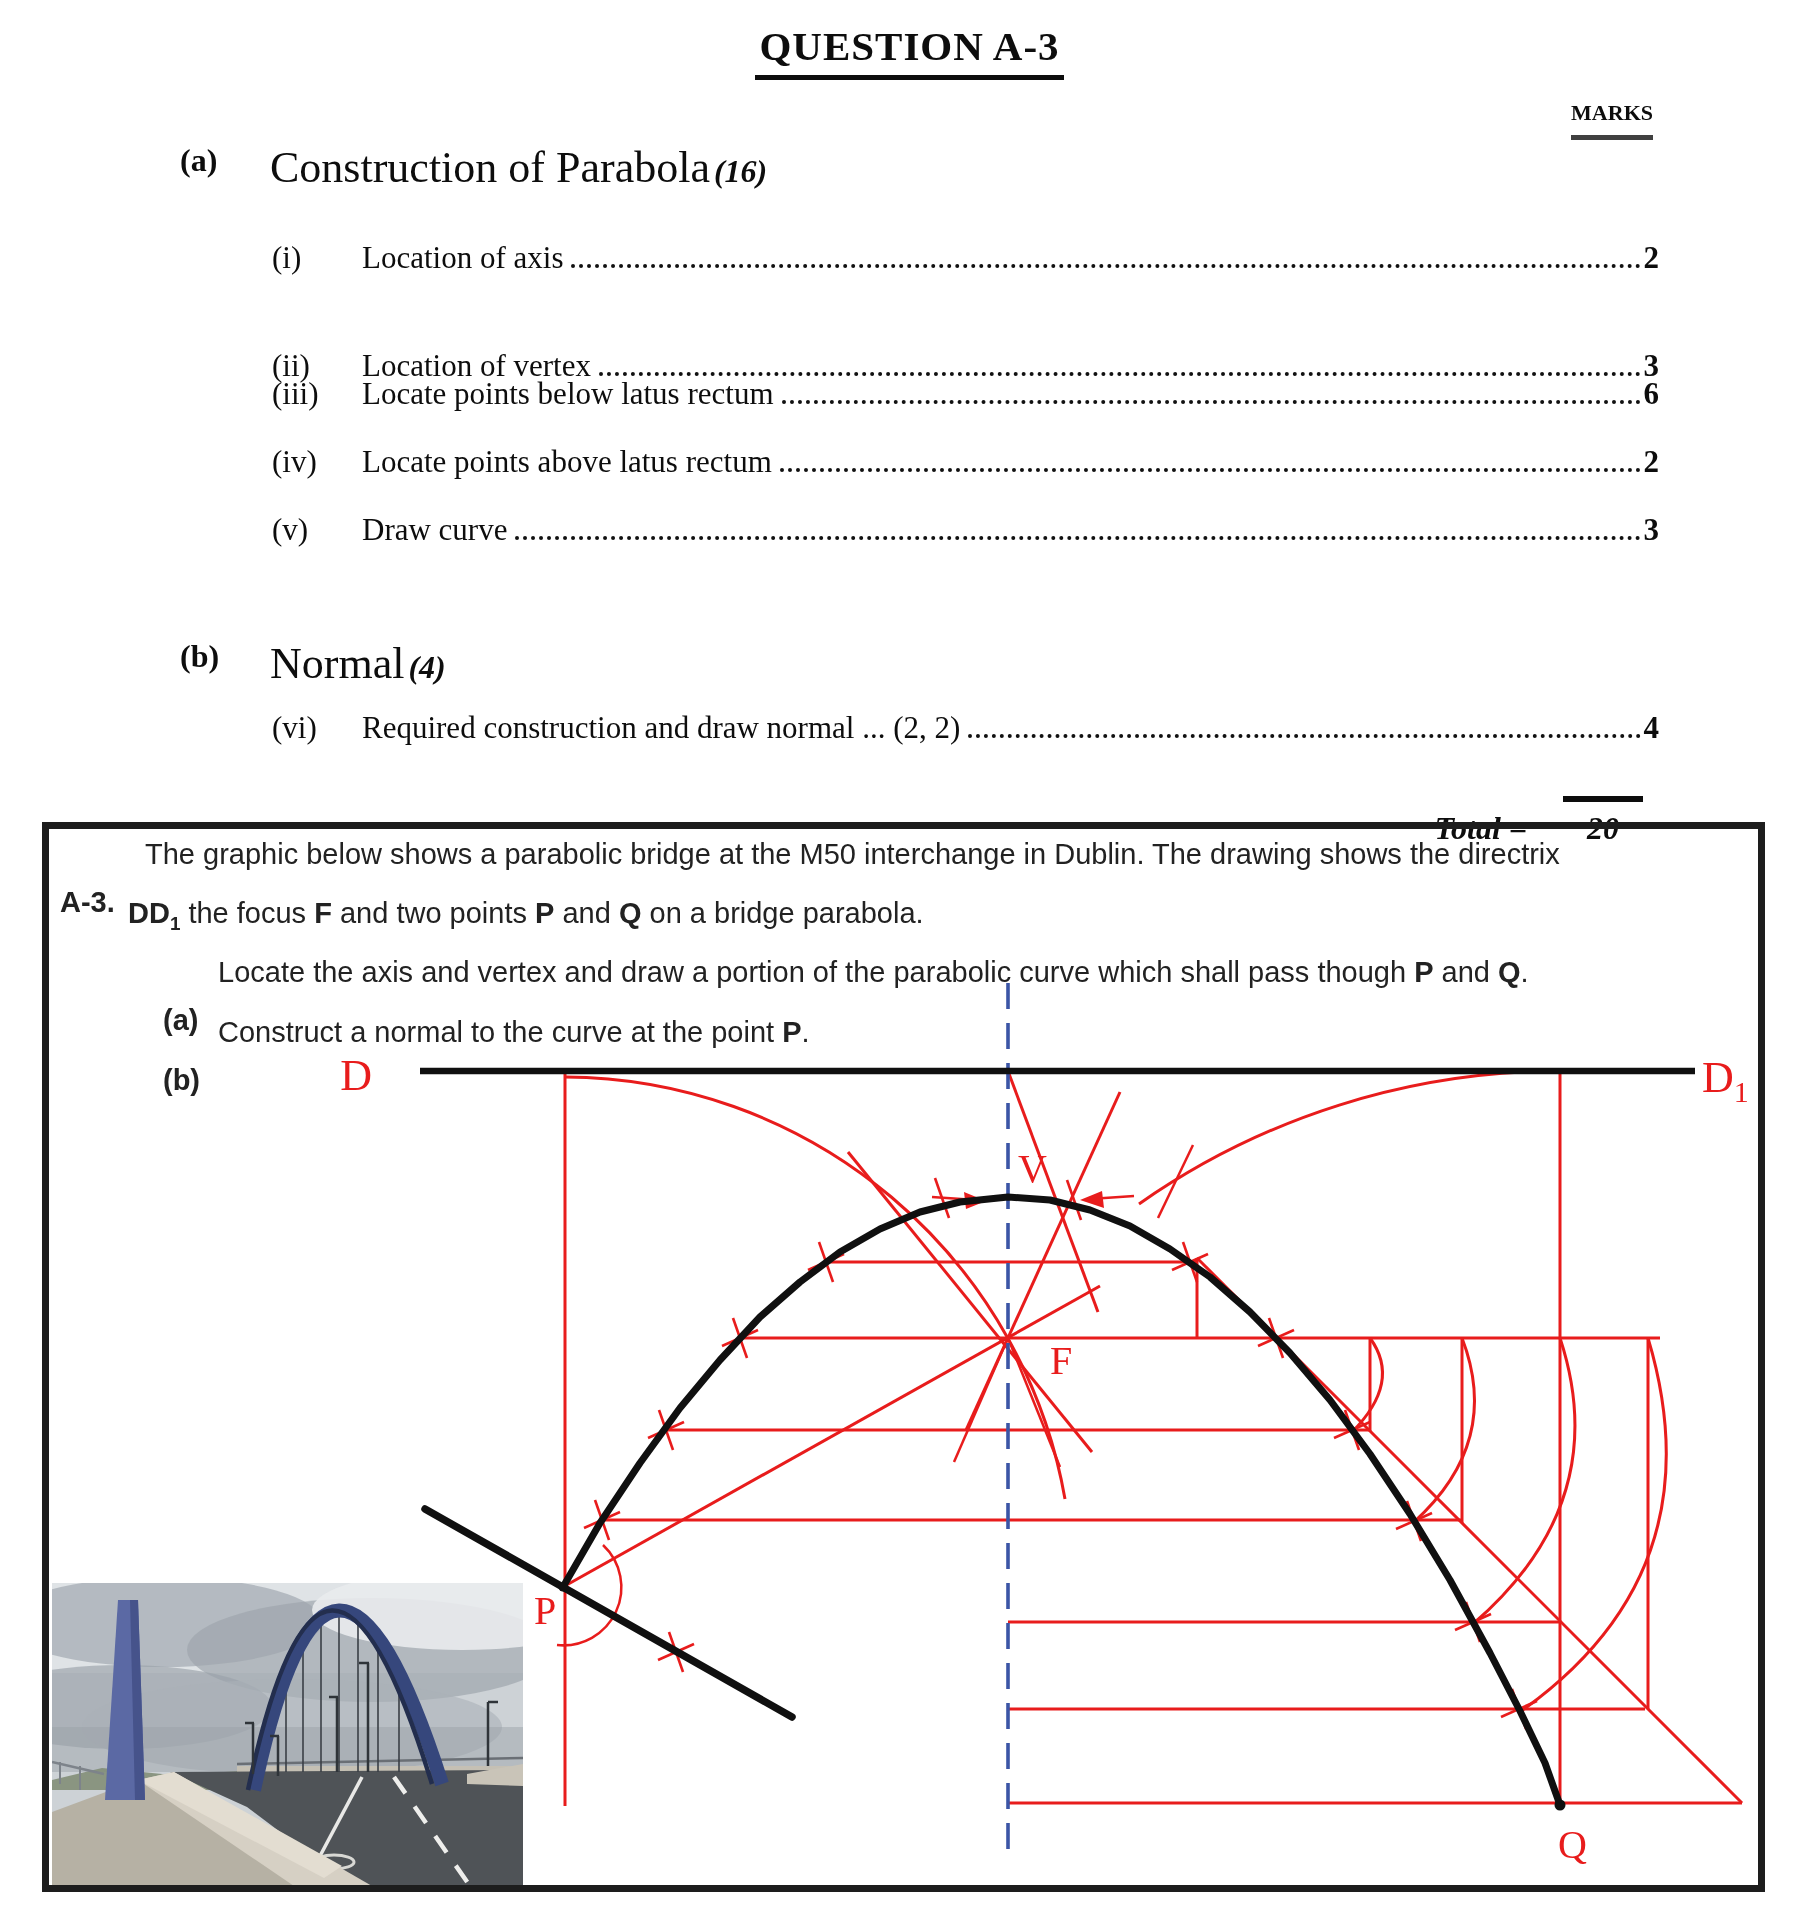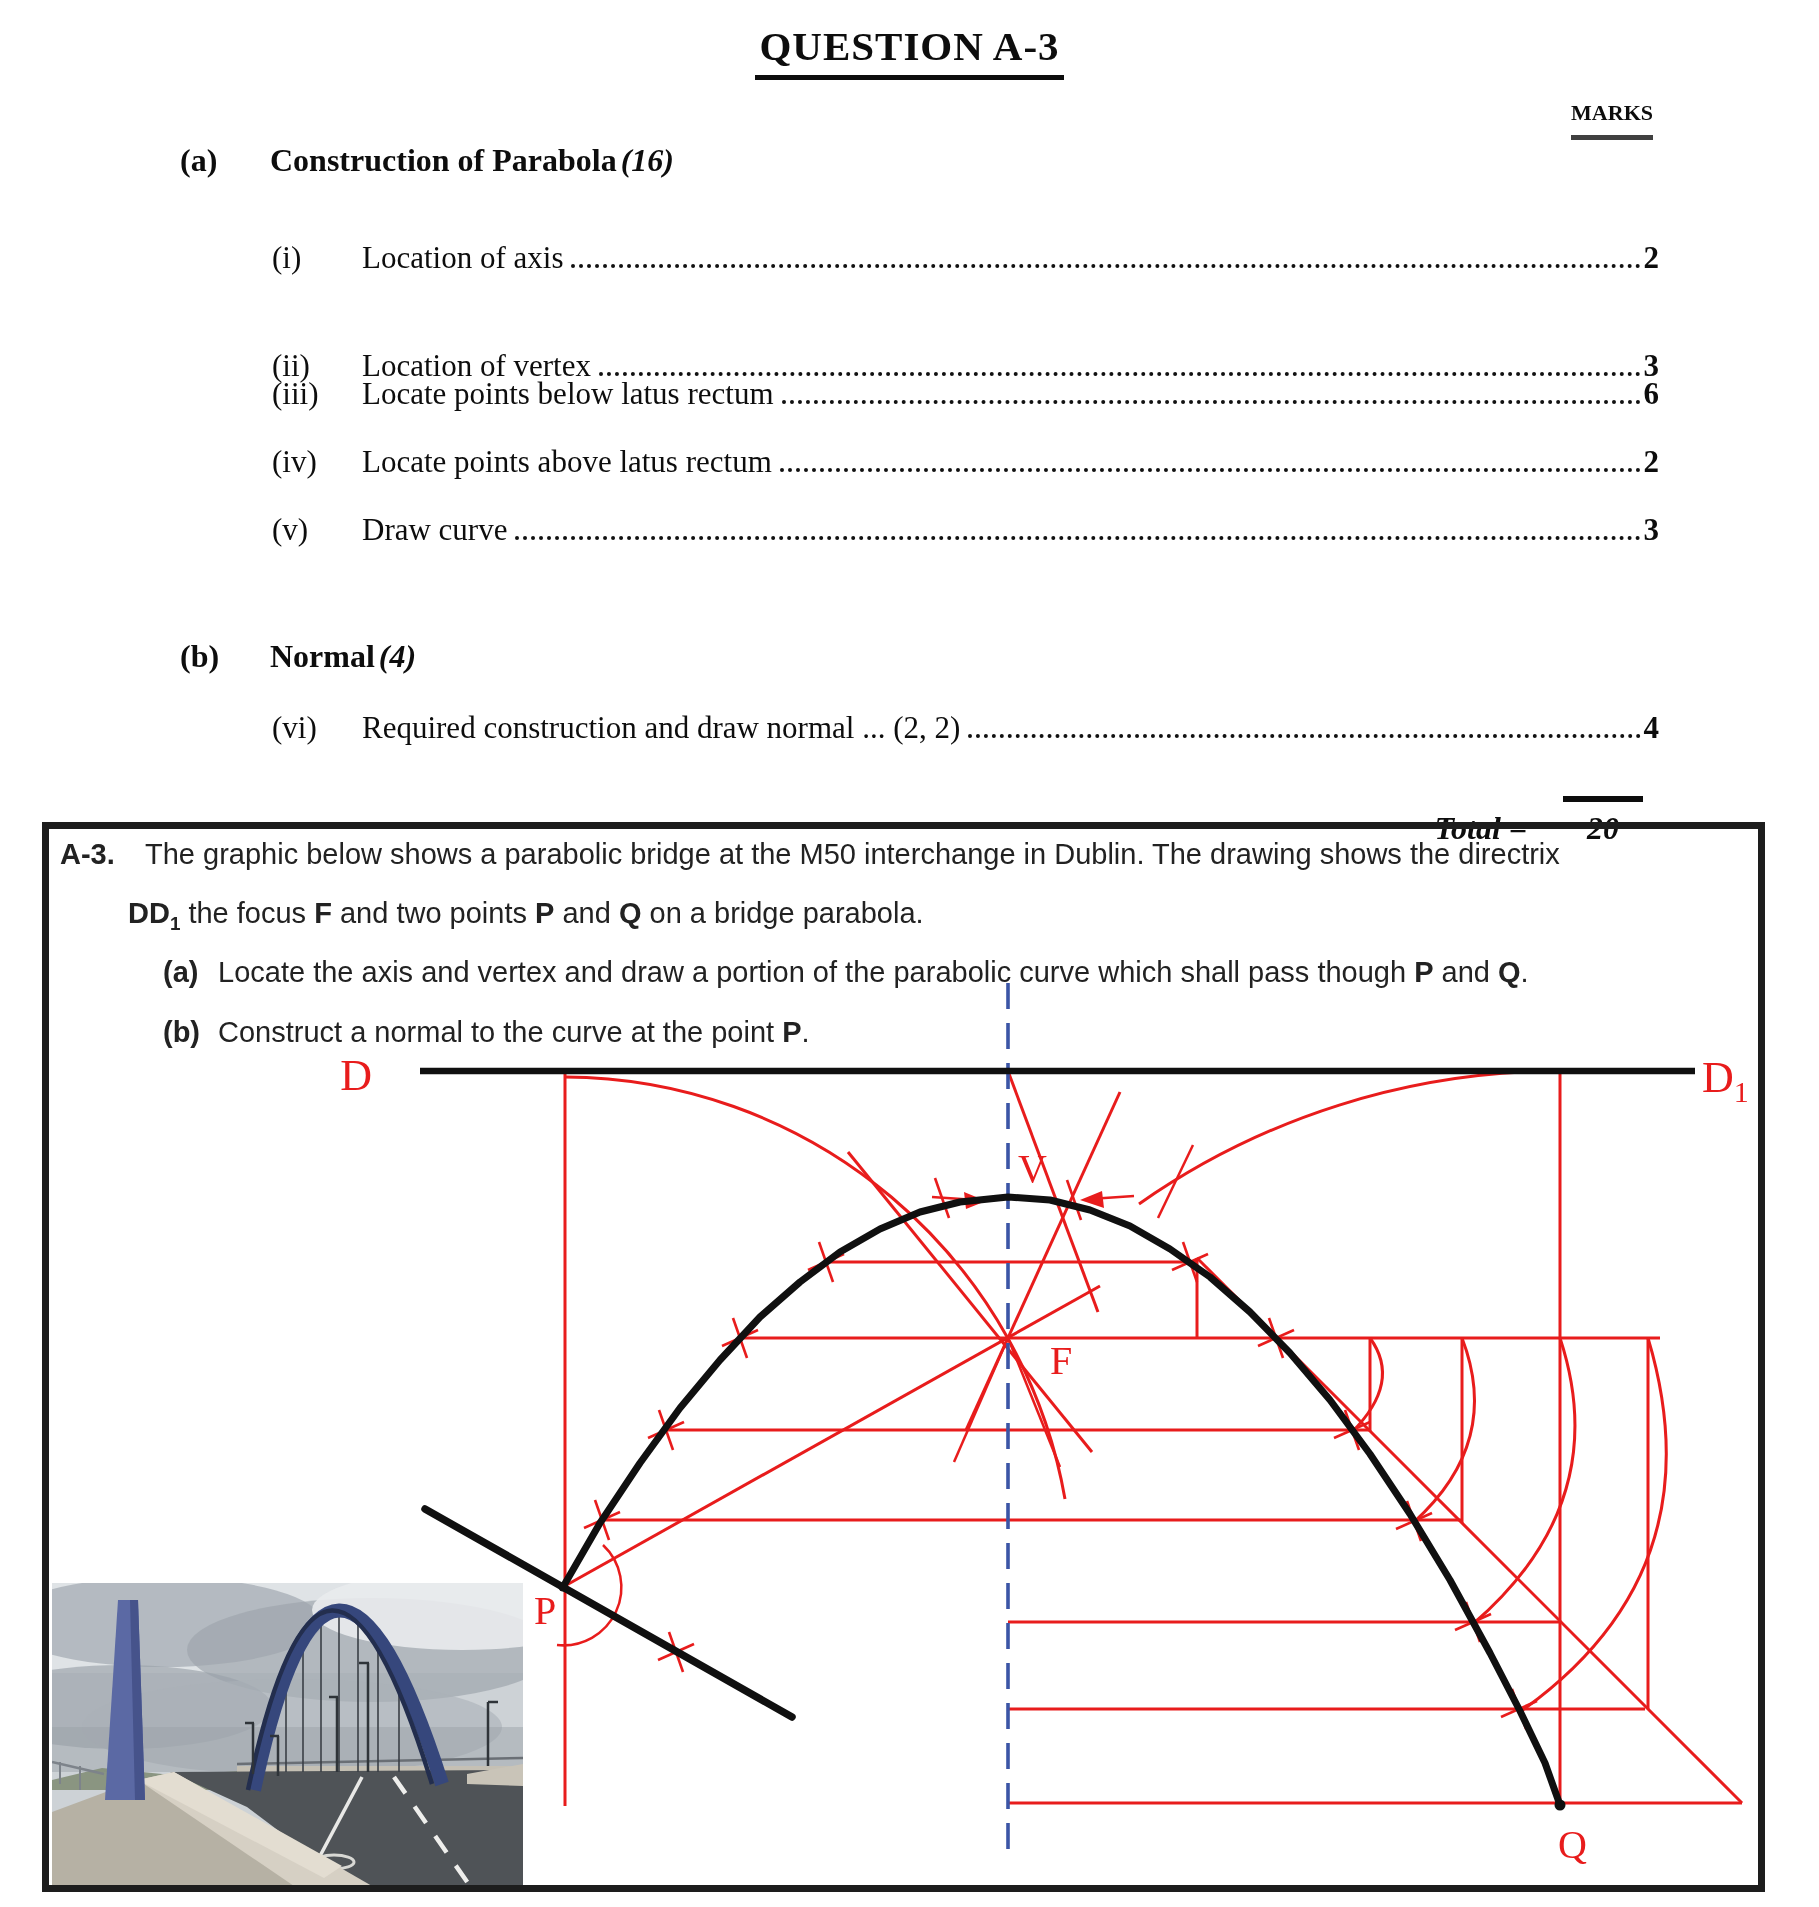--- a/index.html
+++ b/index.html
@@ -6,34 +6,34 @@
   #page{position:relative;width:1819px;height:1907px;background:#fff;overflow:hidden;
         font-family:"Liberation Serif",serif;color:#0d0d0d;}
   .abs{position:absolute;}
   
   #title{top:22px;left:0;width:100%;text-align:center;}
   #title span{display:inline-block;font-size:41px;font-weight:bold;letter-spacing:1px;
               border-bottom:5px solid #0d0d0d;padding:0 4px 5px 4px;}
   #marksHead{top:100px;right:166px;font-size:22px;font-weight:bold;
              border-bottom:5px solid #404040;padding-bottom:9px;}
   .secLabel{font-size:32px;font-weight:bold;}
-  .secHeading{font-size:32px;font-weight:bold;}
+  .secHeading{font-size:44px;font-weight:normal;}
   .secMarks{font-size:32px;font-weight:bold;font-style:italic;}
   .mrow{display:flex;align-items:baseline;left:272px;right:160px;font-size:31px;}
   .rnum{width:90px;flex:none;}
   .itext{flex:none;white-space:nowrap;}
   .leader{flex:1;border-bottom:4px dotted #111;margin:0 3px 7px 8px;height:1px;}
   .imark{flex:none;font-weight:bold;}
   #totalRow{top:796px;right:176px;display:flex;align-items:baseline;gap:36px;
             font-size:32px;font-weight:bold;font-style:italic;}
   #totalValue{border-top:6px solid #0d0d0d;padding:8px 10px 0 10px;min-width:60px;text-align:center;}
   
   #qbox-text{font-family:"Liberation Sans",sans-serif;font-size:29px;color:#222;}
   .qline{position:absolute;white-space:nowrap;}
-  .qbold{font-weight:bold;}
+  .qbold{font-weight:bold;margin-top:48px;}
   sub{font-size:0.65em;}
   svg text{font-family:"Liberation Serif",serif;}
 </style>
 </head>
 <body>
 
 <div id="page">
 
   <div id="title" class="abs">
     <span>QUESTION A-3</span>

